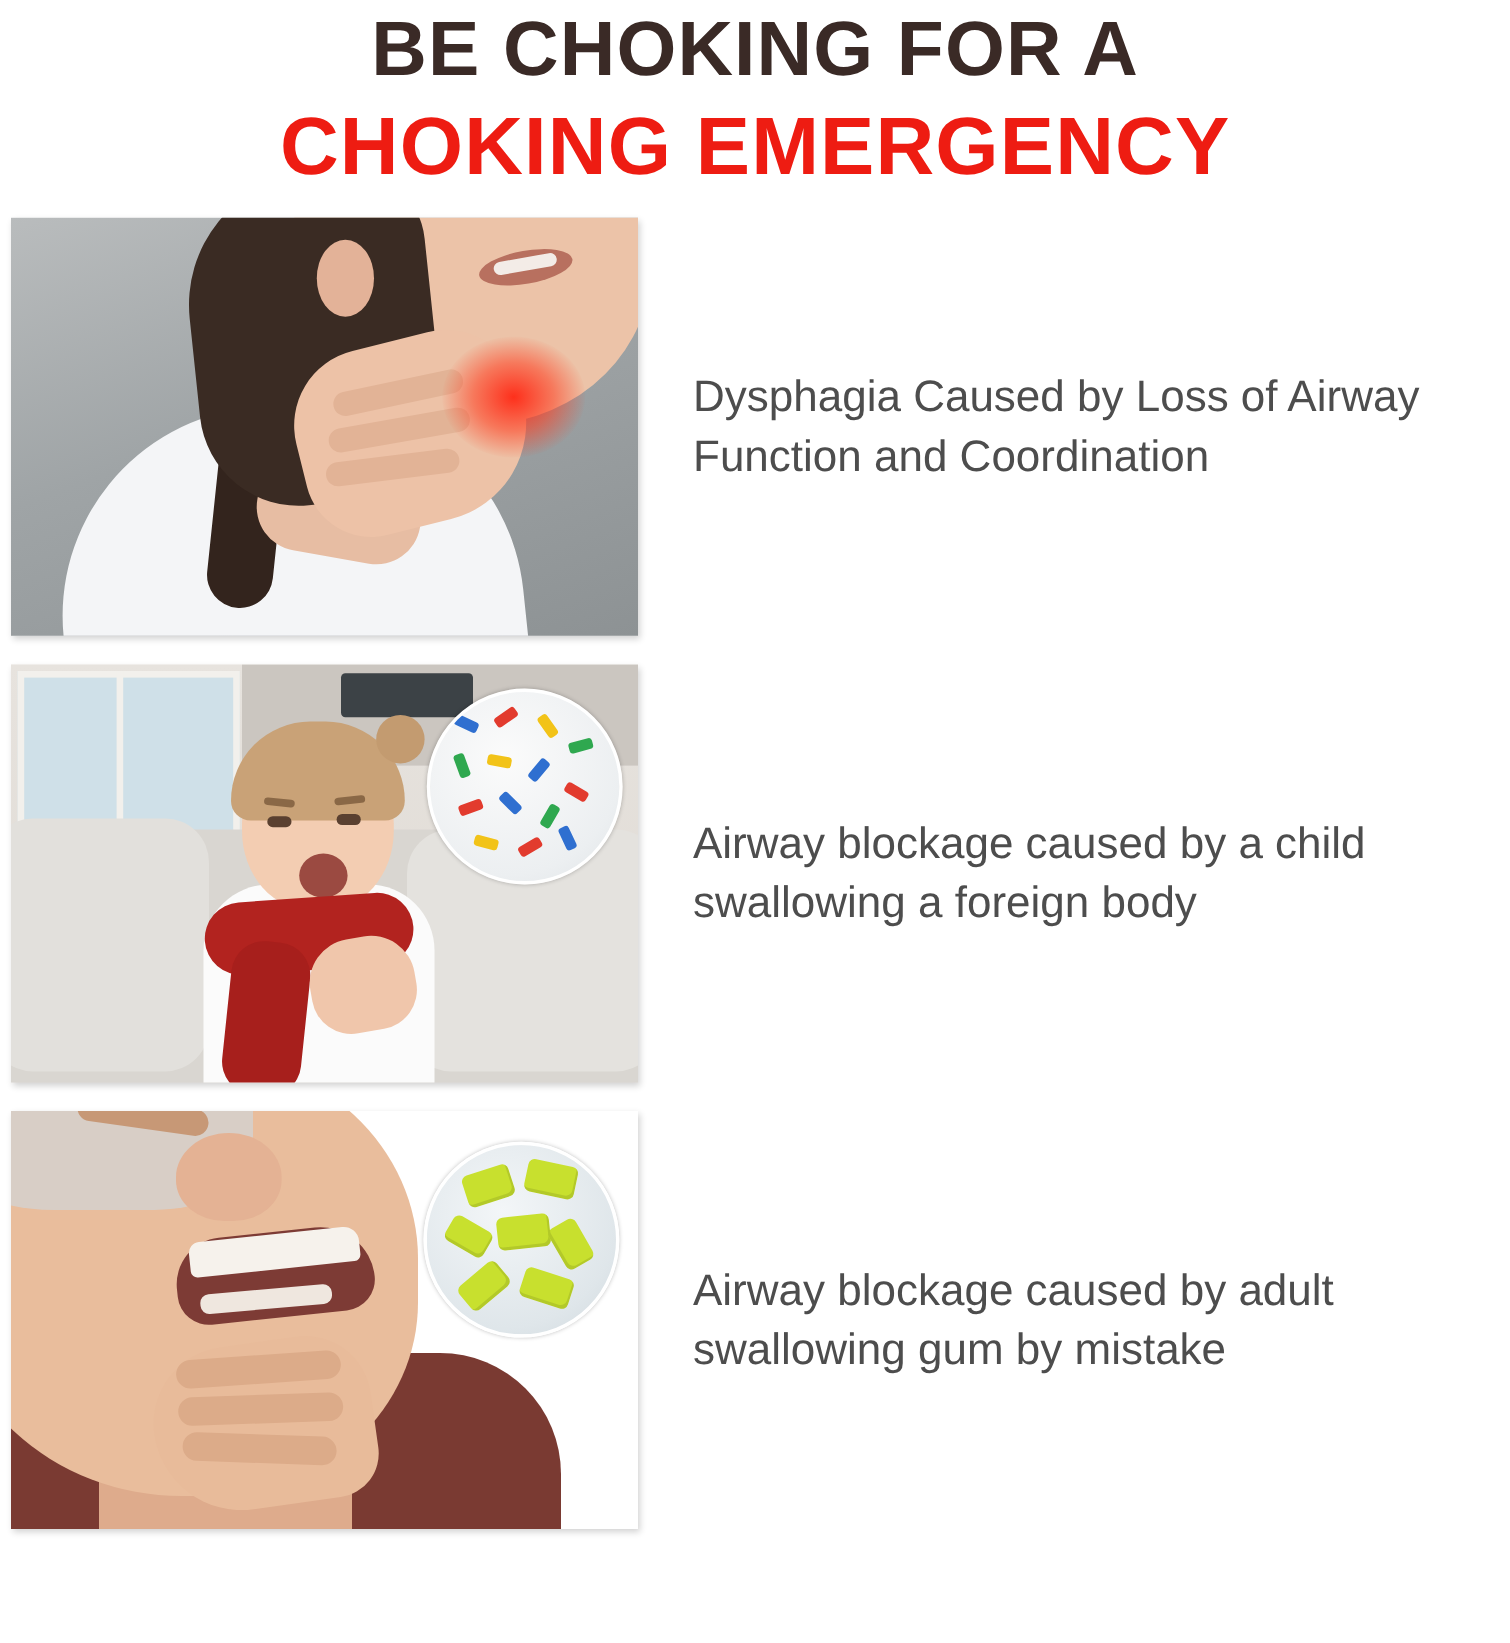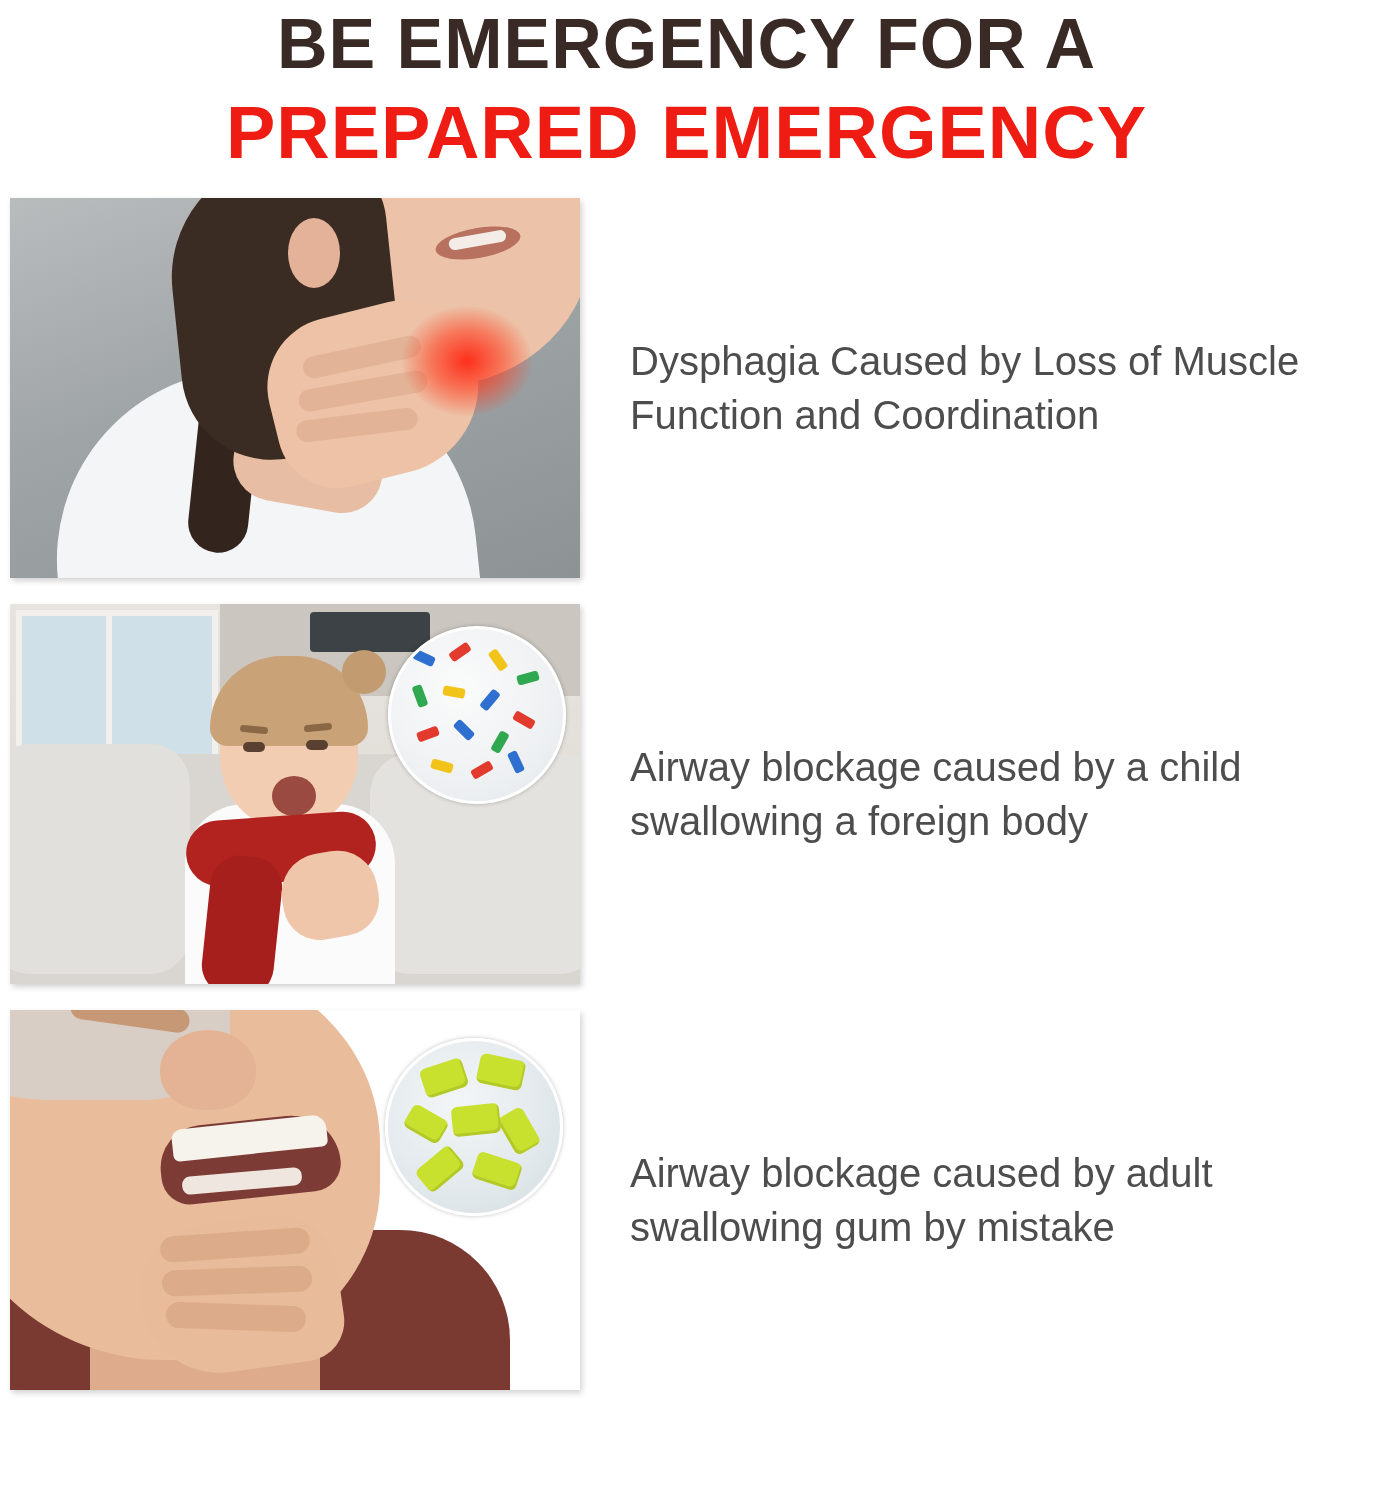--- a/index.html
+++ b/index.html
@@ -468,42 +468,42 @@
     position: absolute;
     width: 22px;
     height: 10px;
     border-radius: 3px;
   }
 </style>
 </head>
 <body>
 
 <div class="headline">
-  <div class="headline-line1">BE EMERGENCY FOR A</div>
-  <div class="headline-line2">PREPARED EMERGENCY</div>
+  <div class="headline-line1">BE CHOKING FOR A</div>
+  <div class="headline-line2">CHOKING EMERGENCY</div>
 </div>
 
 <div class="rows">
 
   <div class="row">
     <div class="photo p1">
       <div class="shirt"></div>
       <div class="ponytail"></div>
       <div class="neck"></div>
       <div class="chin"></div>
       <div class="lips"></div>
       <div class="hair"></div>
       <div class="ear"></div>
       <div class="hand"></div>
       <div class="finger f1"></div>
       <div class="finger f2"></div>
       <div class="finger f3"></div>
       <div class="glow"></div>
     </div>
-    <div class="caption">Dysphagia Caused by Loss of Muscle Function and Coordination</div>
+    <div class="caption">Dysphagia Caused by Loss of Airway Function and Coordination</div>
   </div>
 
   <div class="row">
     <div class="photo p3">
       <div class="window"></div>
       <div class="windowbar"></div>
       <div class="cabinet"></div>
       <div class="cabinet2"></div>
       <div class="sofa"></div>
       <div class="cushion-l"></div>

